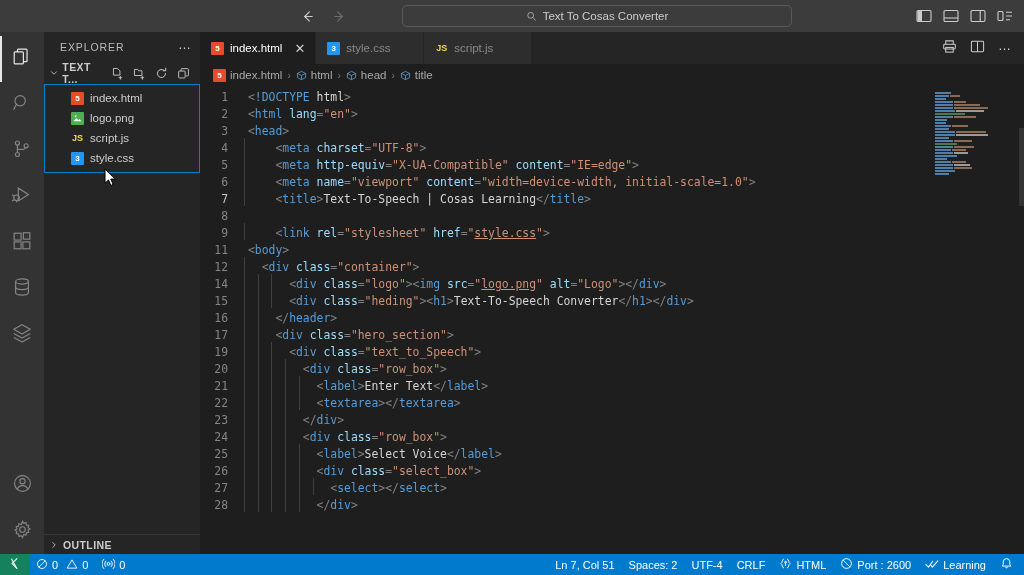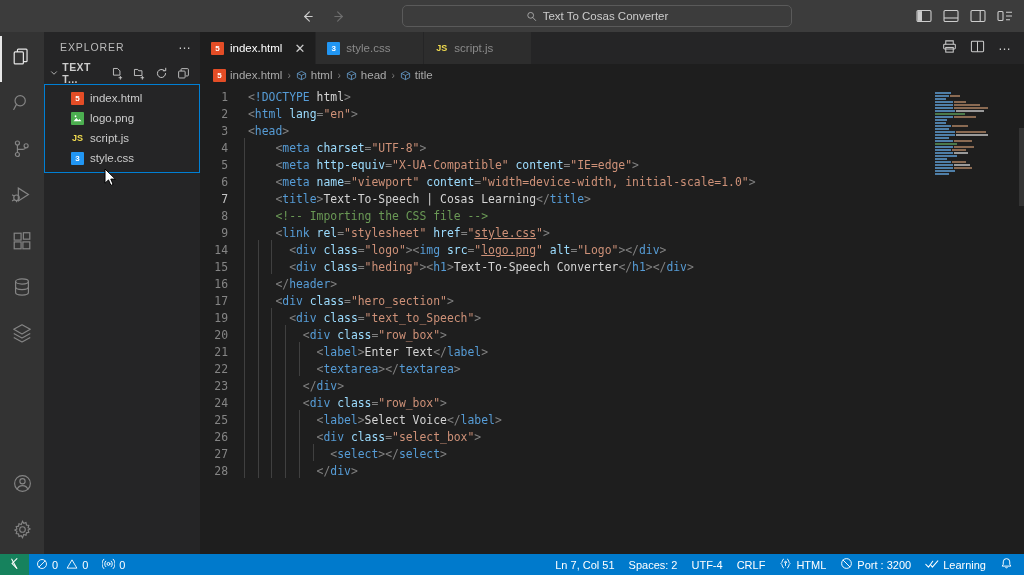--- a/index.html
+++ b/index.html
@@ -433,20 +433,28 @@
           <span>script.js</span>
         </div>
         <div class="file-row">
           <span class="fi fi-css">3</span>
           <span>style.css</span>
         </div>
       </div>
 
       <div class="tree-fill"></div>
 
+      <div class="sb-bottom-panel">
+        <span class="chev">
+          <svg width="10" height="10" viewBox="0 0 16 16" fill="none" stroke="#cccccc" stroke-width="1.3">
+              <path d="M6 4 L10 8 L6 12" stroke-linecap="round" stroke-linejoin="round"></path>
+            </svg>
+        </span>
+        <span>OUTLINE</span>
+      </div>
     </div>
 
     <div class="editor-area">
 
       <div class="tabbar">
         <div class="tab active">
           <span class="fi fi-html">5</span>
           <span>index.html</span>
           <span class="tab-close">✕</span>
         </div>
@@ -520,22 +528,24 @@
 
       <div class="code-wrap">
         <div class="code-scroll" id="code-scroll">
             <div class="line"><span class="ln">1</span><span class="lc"><span class="t-punc">&lt;</span><span class="t-dt">!DOCTYPE </span><span class="t-txt">html</span><span class="t-punc">&gt;</span></span></div>
             <div class="line"><span class="ln">2</span><span class="lc"><span class="t-punc">&lt;</span><span class="t-tag">html</span><span class="t-txt"> </span><span class="t-attr">lang</span><span class="t-punc">=</span><span class="t-str">"en"</span><span class="t-punc">&gt;</span></span></div>
             <div class="line"><span class="ln">3</span><span class="lc"><span class="t-punc">&lt;</span><span class="t-tag">head</span><span class="t-punc">&gt;</span></span></div>
             <div class="line"><span class="ln">4</span><span class="lc"><span class="ind-guide" style="left: 0px; position: absolute;"></span><span class="t-punc">    &lt;</span><span class="t-tag">meta</span><span class="t-txt"> </span><span class="t-attr">charset</span><span class="t-punc">=</span><span class="t-str">"UTF-8"</span><span class="t-punc">&gt;</span></span></div>
             <div class="line"><span class="ln">5</span><span class="lc"><span class="ind-guide" style="left: 0px; position: absolute;"></span><span class="t-punc">    &lt;</span><span class="t-tag">meta</span><span class="t-txt"> </span><span class="t-attr">http-equiv</span><span class="t-punc">=</span><span class="t-str">"X-UA-Compatible"</span><span class="t-txt"> </span><span class="t-attr">content</span><span class="t-punc">=</span><span class="t-str">"IE=edge"</span><span class="t-punc">&gt;</span></span></div>
             <div class="line"><span class="ln">6</span><span class="lc"><span class="ind-guide" style="left: 0px; position: absolute;"></span><span class="t-punc">    &lt;</span><span class="t-tag">meta</span><span class="t-txt"> </span><span class="t-attr">name</span><span class="t-punc">=</span><span class="t-str">"viewport"</span><span class="t-txt"> </span><span class="t-attr">content</span><span class="t-punc">=</span><span class="t-str">"width=device-width, initial-scale=1.0"</span><span class="t-punc">&gt;</span></span></div>
             <div class="line"><span class="ln cur">7</span><span class="lc"><span class="ind-guide" style="left: 0px; position: absolute;"></span><span class="t-punc">    &lt;</span><span class="t-tag">title</span><span class="t-punc">&gt;</span><span class="t-txt">Text-To-Speech | Cosas Learning</span><span class="t-punc">&lt;/</span><span class="t-tag">title</span><span class="t-punc">&gt;</span></span></div>
-            <div class="line"><span class="ln">8</span><span class="lc"><span class="ind-guide" style="left: 0px; position: absolute;"></span><span class="t-com">    &lt;!-- Importing the CSS file --&gt;</span></span></div>
+            <div class="line"><span class="ln">8</span></div>
             <div class="line"><span class="ln">9</span><span class="lc"><span class="ind-guide" style="left: 0px; position: absolute;"></span><span class="t-punc">    &lt;</span><span class="t-tag">link</span><span class="t-txt"> </span><span class="t-attr">rel</span><span class="t-punc">=</span><span class="t-str">"stylesheet"</span><span class="t-txt"> </span><span class="t-attr">href</span><span class="t-punc">=</span><span class="t-str">"</span><span class="t-link">style.css</span><span class="t-str">"</span><span class="t-punc">&gt;</span></span></div>
+            <div class="line"><span class="ln">11</span><span class="lc"><span class="t-punc">&lt;</span><span class="t-tag">body</span><span class="t-punc">&gt;</span></span></div>
+            <div class="line"><span class="ln">12</span><span class="lc"><span class="ind-guide" style="left: 0px; position: absolute;"></span><span class="t-punc">  &lt;</span><span class="t-tag">div</span><span class="t-txt"> </span><span class="t-attr">class</span><span class="t-punc">=</span><span class="t-str">"container"</span><span class="t-punc">&gt;</span></span></div>
             <div class="line"><span class="ln">14</span><span class="lc"><span class="ind-guide" style="left: 0px; position: absolute;"></span><span class="ind-guide" style="left: 13.7px; position: absolute;"></span><span class="ind-guide" style="left: 27.4px; position: absolute;"></span><span class="t-punc">      &lt;</span><span class="t-tag">div</span><span class="t-txt"> </span><span class="t-attr">class</span><span class="t-punc">=</span><span class="t-str">"logo"</span><span class="t-punc">&gt;&lt;</span><span class="t-tag">img</span><span class="t-txt"> </span><span class="t-attr">src</span><span class="t-punc">=</span><span class="t-str">"</span><span class="t-link">logo.png</span><span class="t-str">"</span><span class="t-txt"> </span><span class="t-attr">alt</span><span class="t-punc">=</span><span class="t-str">"Logo"</span><span class="t-punc">&gt;&lt;/</span><span class="t-tag">div</span><span class="t-punc">&gt;</span></span></div>
             <div class="line"><span class="ln">15</span><span class="lc"><span class="ind-guide" style="left: 0px; position: absolute;"></span><span class="ind-guide" style="left: 13.7px; position: absolute;"></span><span class="ind-guide" style="left: 27.4px; position: absolute;"></span><span class="t-punc">      &lt;</span><span class="t-tag">div</span><span class="t-txt"> </span><span class="t-attr">class</span><span class="t-punc">=</span><span class="t-str">"heding"</span><span class="t-punc">&gt;&lt;</span><span class="t-tag">h1</span><span class="t-punc">&gt;</span><span class="t-txt">Text-To-Speech Converter</span><span class="t-punc">&lt;/</span><span class="t-tag">h1</span><span class="t-punc">&gt;&lt;/</span><span class="t-tag">div</span><span class="t-punc">&gt;</span></span></div>
             <div class="line"><span class="ln">16</span><span class="lc"><span class="ind-guide" style="left: 0px; position: absolute;"></span><span class="ind-guide" style="left: 13.7px; position: absolute;"></span><span class="t-punc">    &lt;/</span><span class="t-tag">header</span><span class="t-punc">&gt;</span></span></div>
             <div class="line"><span class="ln">17</span><span class="lc"><span class="ind-guide" style="left: 0px; position: absolute;"></span><span class="ind-guide" style="left: 13.7px; position: absolute;"></span><span class="t-punc">    &lt;</span><span class="t-tag">div</span><span class="t-txt"> </span><span class="t-attr">class</span><span class="t-punc">=</span><span class="t-str">"hero_section"</span><span class="t-punc">&gt;</span></span></div>
             <div class="line"><span class="ln">19</span><span class="lc"><span class="ind-guide" style="left: 0px; position: absolute;"></span><span class="ind-guide" style="left: 13.7px; position: absolute;"></span><span class="ind-guide" style="left: 27.4px; position: absolute;"></span><span class="t-punc">      &lt;</span><span class="t-tag">div</span><span class="t-txt"> </span><span class="t-attr">class</span><span class="t-punc">=</span><span class="t-str">"text_to_Speech"</span><span class="t-punc">&gt;</span></span></div>
             <div class="line"><span class="ln">20</span><span class="lc"><span class="ind-guide" style="left: 0px; position: absolute;"></span><span class="ind-guide" style="left: 13.7px; position: absolute;"></span><span class="ind-guide" style="left: 27.4px; position: absolute;"></span><span class="ind-guide" style="left: 41.1px; position: absolute;"></span><span class="t-punc">        &lt;</span><span class="t-tag">div</span><span class="t-txt"> </span><span class="t-attr">class</span><span class="t-punc">=</span><span class="t-str">"row_box"</span><span class="t-punc">&gt;</span></span></div>
             <div class="line"><span class="ln">21</span><span class="lc"><span class="ind-guide" style="left: 0px; position: absolute;"></span><span class="ind-guide" style="left: 13.7px; position: absolute;"></span><span class="ind-guide" style="left: 27.4px; position: absolute;"></span><span class="ind-guide" style="left: 41.1px; position: absolute;"></span><span class="ind-guide" style="left: 54.8px; position: absolute;"></span><span class="t-punc">          &lt;</span><span class="t-tag">label</span><span class="t-punc">&gt;</span><span class="t-txt">Enter Text</span><span class="t-punc">&lt;/</span><span class="t-tag">label</span><span class="t-punc">&gt;</span></span></div>
             <div class="line"><span class="ln">22</span><span class="lc"><span class="ind-guide" style="left: 0px; position: absolute;"></span><span class="ind-guide" style="left: 13.7px; position: absolute;"></span><span class="ind-guide" style="left: 27.4px; position: absolute;"></span><span class="ind-guide" style="left: 41.1px; position: absolute;"></span><span class="ind-guide" style="left: 54.8px; position: absolute;"></span><span class="t-punc">          &lt;</span><span class="t-tag">textarea</span><span class="t-punc">&gt;&lt;/</span><span class="t-tag">textarea</span><span class="t-punc">&gt;</span></span></div>
             <div class="line"><span class="ln">23</span><span class="lc"><span class="ind-guide" style="left: 0px; position: absolute;"></span><span class="ind-guide" style="left: 13.7px; position: absolute;"></span><span class="ind-guide" style="left: 27.4px; position: absolute;"></span><span class="ind-guide" style="left: 41.1px; position: absolute;"></span><span class="t-punc">        &lt;/</span><span class="t-tag">div</span><span class="t-punc">&gt;</span></span></div>
             <div class="line"><span class="ln">24</span><span class="lc"><span class="ind-guide" style="left: 0px; position: absolute;"></span><span class="ind-guide" style="left: 13.7px; position: absolute;"></span><span class="ind-guide" style="left: 27.4px; position: absolute;"></span><span class="ind-guide" style="left: 41.1px; position: absolute;"></span><span class="t-punc">        &lt;</span><span class="t-tag">div</span><span class="t-txt"> </span><span class="t-attr">class</span><span class="t-punc">=</span><span class="t-str">"row_box"</span><span class="t-punc">&gt;</span></span></div>
@@ -709,21 +719,21 @@
       </span>
       <span>HTML</span>
     </div>
     <div class="st-item">
       <span>
         <svg width="13" height="13" viewBox="0 0 16 16" fill="none" stroke="#ffffff" stroke-width="1.2">
           <circle cx="8" cy="8" r="6"></circle>
             <path d="M3.8 3.8 L12.2 12.2" stroke-linecap="round"></path>
         </svg>
       </span>
-      <span>Port : 3200</span>
+      <span>Port : 2600</span>
     </div>
     <div class="st-item">
       <span>
         <svg width="14" height="12" viewBox="0 0 18 14" fill="none" stroke="#ffffff" stroke-width="1.3" stroke-linecap="round" stroke-linejoin="round">
           <path d="M1 7.5 L4.5 11 L10 3.5"></path>
             <path d="M7.5 8.5 L9.5 11 L16.5 3"></path>
         </svg>
       </span>
       <span>Learning</span>
     </div>

